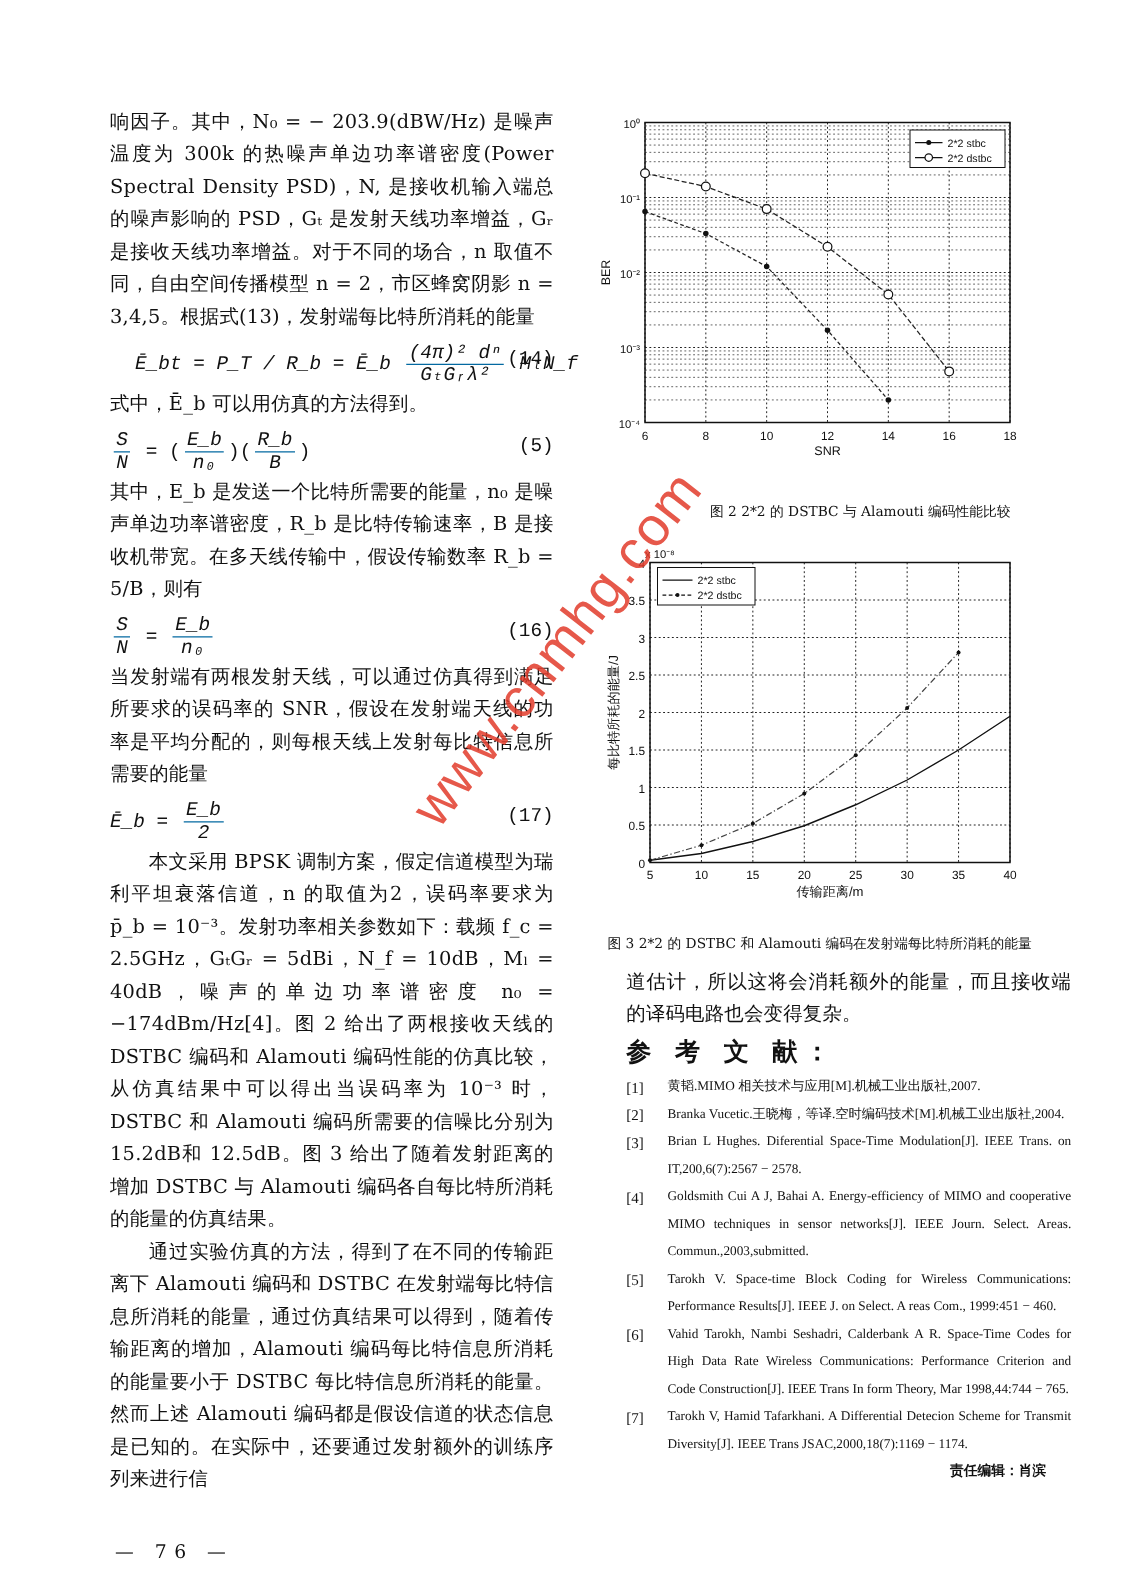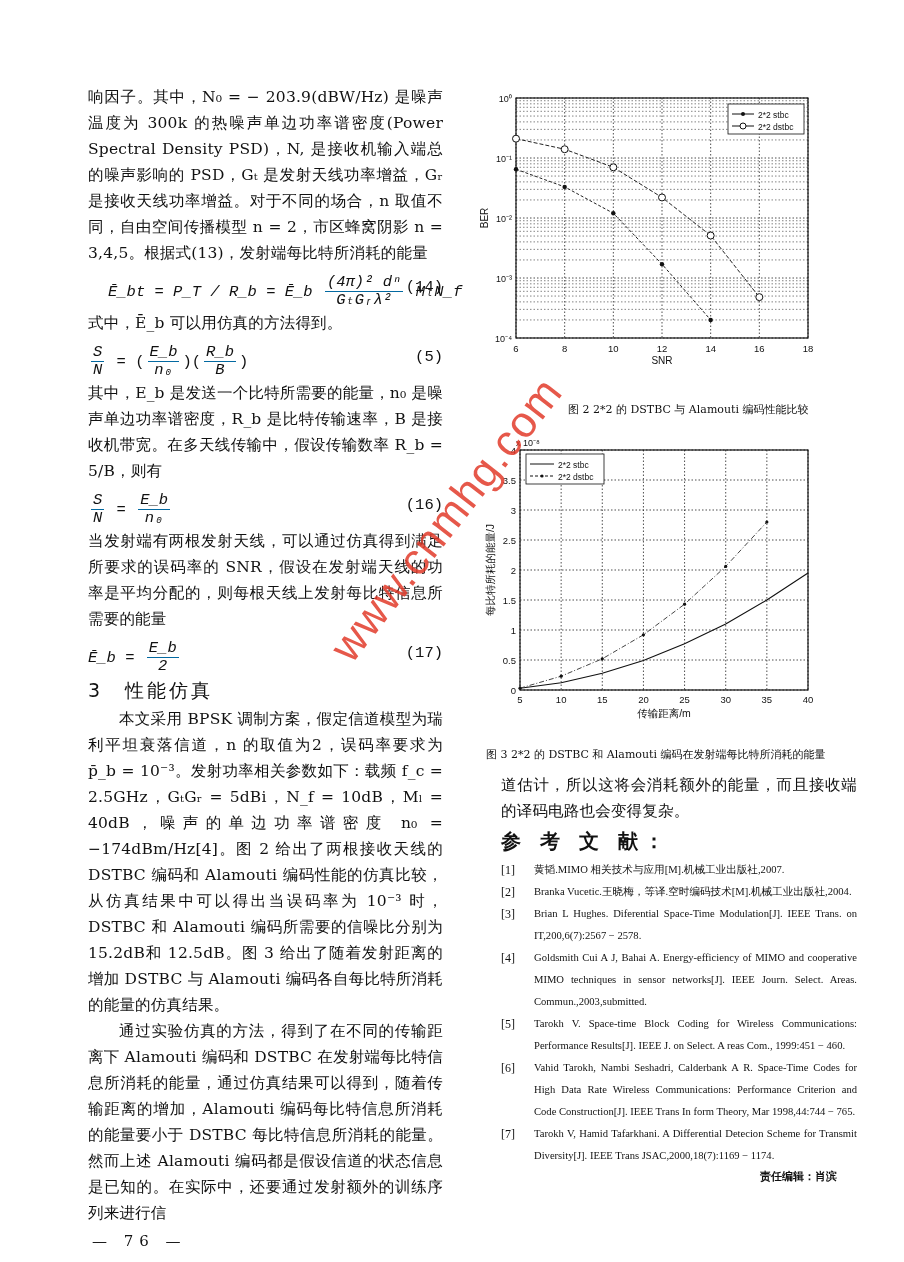--- a/index.html
+++ b/index.html
@@ -73,23 +73,20 @@
   <p class="txt">当发射端有两根发射天线，可以通过仿真得到满足所要求的误码率的 SNR，假设在发射端天线的功率是平均分配的，则每根天线上发射每比特信息所需要的能量</p>
 
   <div class="eq">
     <span class="body" style="left:0">
       <span class="it">Ē_b</span> =
       <span class="frac"><span class="n">E_b</span><span class="d">2</span></span>
     </span>
     <span class="num">(17)</span>
   </div>
 
-  <h2 class="sec">
-    <span class="no">3</span><span>性能仿真</span>
-  </h2>
   <p class="txt indent">本文采用 BPSK 调制方案，假定信道模型为瑞利平坦衰落信道，n 的取值为2，误码率要求为 p̄_b = 10⁻³。发射功率相关参数如下：载频 f_c = 2.5GHz，GₜGᵣ = 5dBi，N_f = 10dB，Mₗ = 40dB，噪声的单边功率谱密度 n₀ = −174dBm/Hz[4]。图 2 给出了两根接收天线的 DSTBC 编码和 Alamouti 编码性能的仿真比较，从仿真结果中可以得出当误码率为 10⁻³ 时，DSTBC 和 Alamouti 编码所需要的信噪比分别为 15.2dB和 12.5dB。图 3 给出了随着发射距离的增加 DSTBC 与 Alamouti 编码各自每比特所消耗的能量的仿真结果。</p>
 
   <p class="txt indent">通过实验仿真的方法，得到了在不同的传输距离下 Alamouti 编码和 DSTBC 在发射端每比特信息所消耗的能量，通过仿真结果可以得到，随着传输距离的增加，Alamouti 编码每比特信息所消耗的能量要小于 DSTBC 每比特信息所消耗的能量。然而上述 Alamouti 编码都是假设信道的状态信息是已知的。在实际中，还要通过发射额外的训练序列来进行信</p>
 </div>
 
 <div class="pageno">— 76 —</div>
 
 <div class="figure" style="top:88px;">
   <svg id="chart1" width="340" height="280">
       <line x1="38" x2="330" y1="231.93820026016112" y2="231.93820026016112" stroke="#333" stroke-width="0.6" stroke-dasharray="1.5,2"></line>

